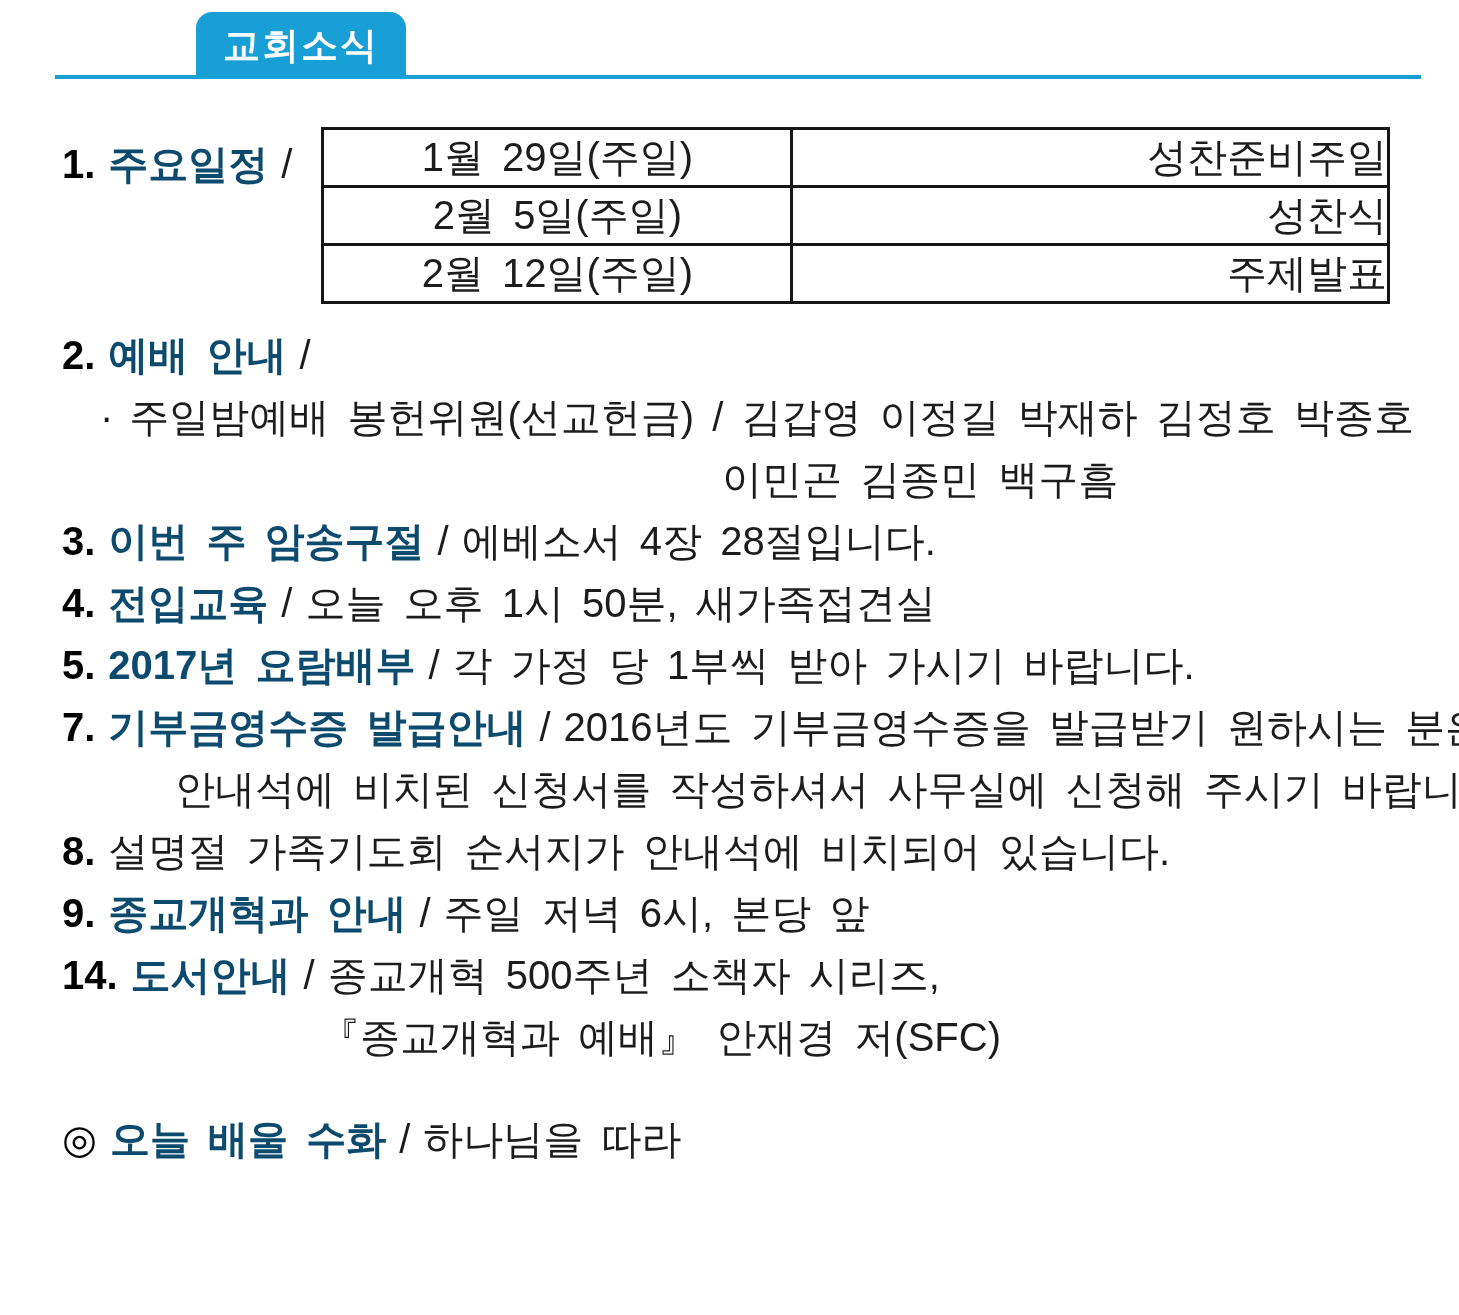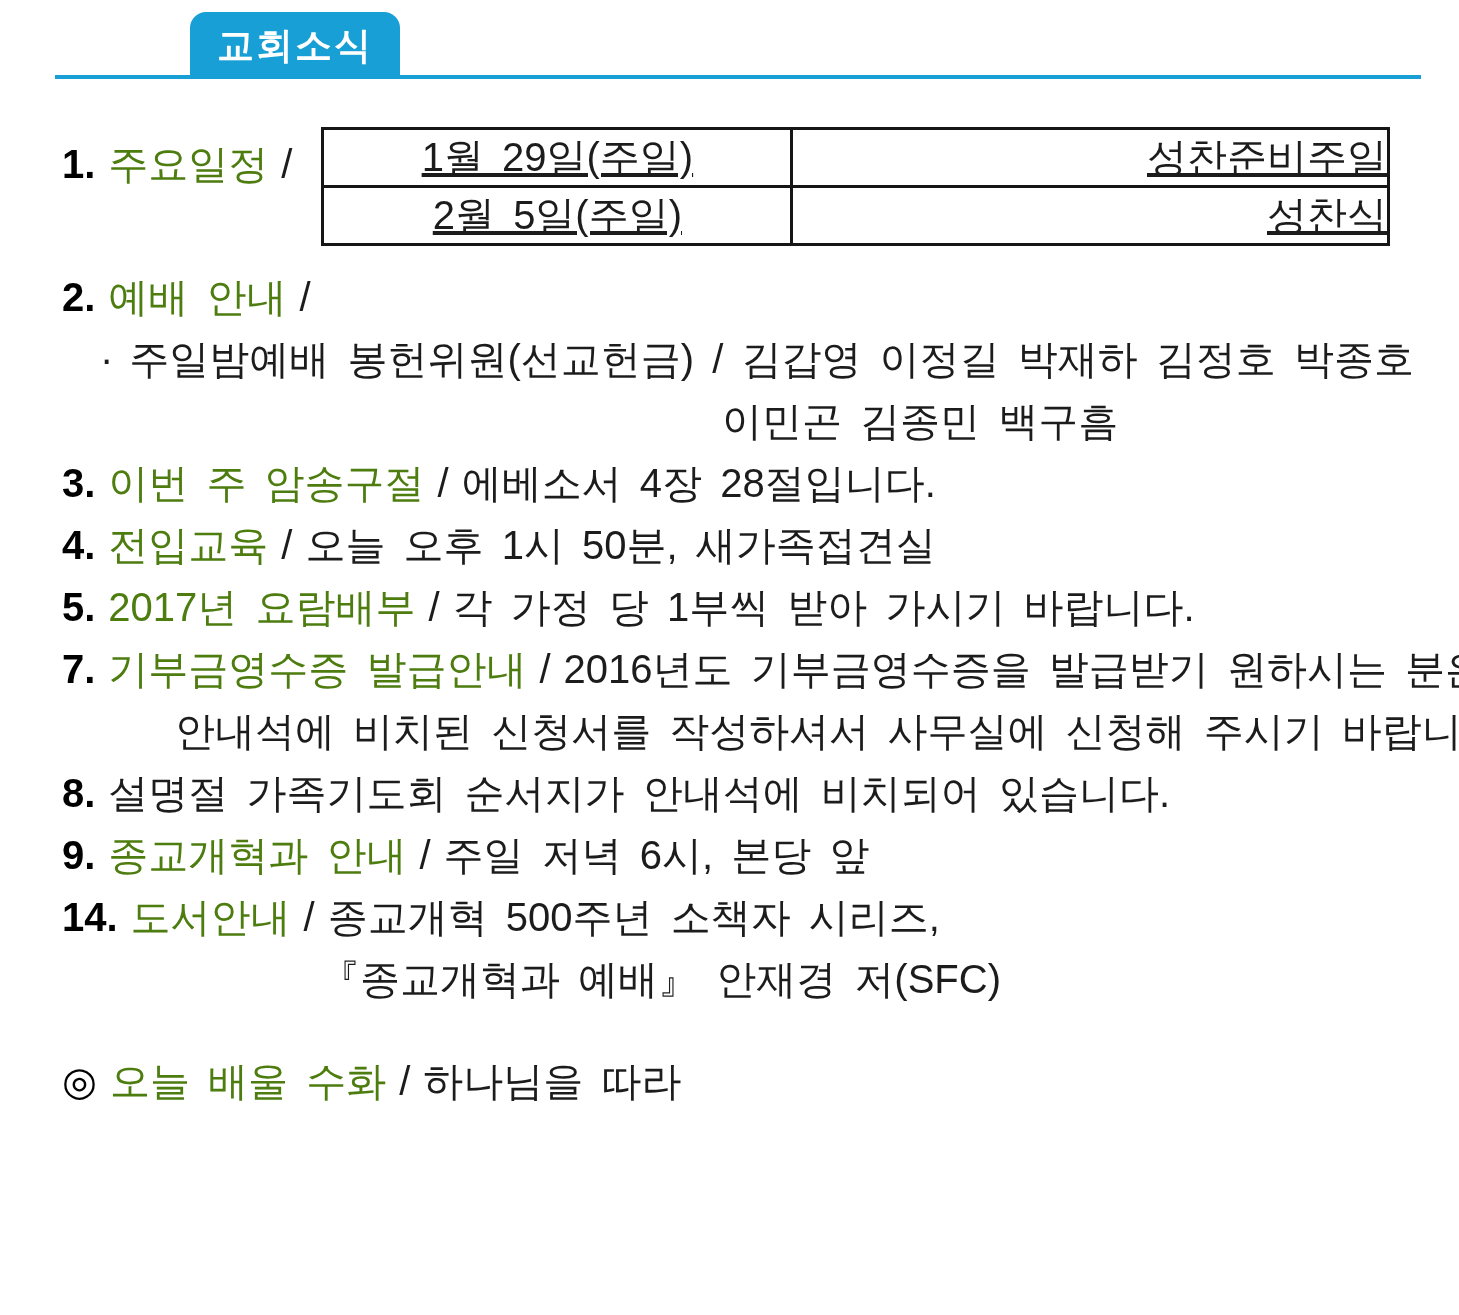--- a/index.html
+++ b/index.html
@@ -13,51 +13,50 @@
     font-family: "Liberation Sans", "DejaVu Sans", sans-serif;
     color: #1c1c1c;
   }
   
   .header { position: relative; height: 79px; }
   .header-rule {
     position: absolute; left: 55px; right: 38px; bottom: 0;
     height: 4px; background: #189fd5;
   }
   .badge {
-    position: absolute; left: 190px; bottom: 3px;
+    position: absolute; left: 196px; bottom: 3px;
     background: #189fd5; color: #ffffff;
     font-size: 37px; font-weight: 700; line-height: 1;
     letter-spacing: 2px;
     padding: 15px 27px 12px 27px;
     border-radius: 16px 16px 0 0;
   }
   
   .main {
     padding: 0 69px 0 62px;
     font-size: 40px;
     word-spacing: 7px;
   }
   .line { line-height: 62px; white-space: nowrap; }
   .num   { font-weight: 700; color: #000; margin-right: 13px; }
-  .title { font-weight: 400; color: #4d7c0f; text-align: center; }
+  .title { font-weight: 700; color: #0c4a6e; text-align: center; }
   .sep   { margin: 0 13px; font-weight: 400; color: #1c1c1c; }
   .bullet{ margin: 0 16px 0 38px; }
   .indent-names { padding-left: 660px; }
   .indent-7     { padding-left: 113px; }
   .indent-11    { padding-left: 258px; }
   .head-gap   { margin-top: 20px; }
   .footer-line{ margin-top: 40px; }
   
   .item1 { display: flex; align-items: flex-start; margin-top: 48px; }
   .item1-label { white-space: nowrap; padding-top: 10px; line-height: 55px; }
   .schedule {
     border-collapse: collapse;
     margin-left: 16px;
     flex: 1;
-    text-decoration: underline;
   }
   .schedule td {
     border: 3px solid #161616;
     height: 55px;
     font-size: 40px;
     padding: 0;
   }
   .schedule td.c-date  { width: 44%; text-align: center; }
   .schedule td.c-event { padding-left: 42px; text-align: right; }
 </style>
@@ -79,20 +78,24 @@
       </div>
       <table class="schedule">
         <tbody>
           <tr>
             <td class="c-date">1월 29일(주일)</td>
             <td class="c-event">성찬준비주일</td>
           </tr>
           <tr>
             <td class="c-date">2월 5일(주일)</td>
             <td class="c-event">성찬식</td>
+          </tr>
+          <tr>
+            <td class="c-date">2월 12일(주일)</td>
+            <td class="c-event">주제발표</td>
           </tr>
         </tbody>
       </table>
     </div>
 
     <div class="line head-gap">
       <span class="num">2.</span><span class="title">예배 안내</span><span class="sep">/</span>
     </div>
     <div class="line">
       <span class="bullet">·</span><span>주일밤예배 봉헌위원(선교헌금) / 김갑영 이정길 박재하 김정호 박종호</span>

